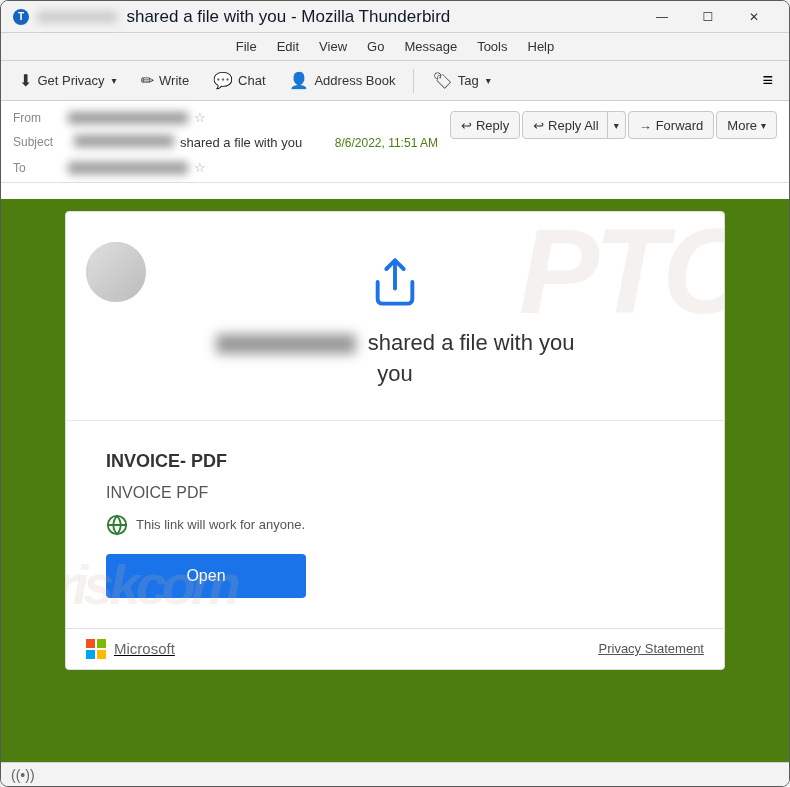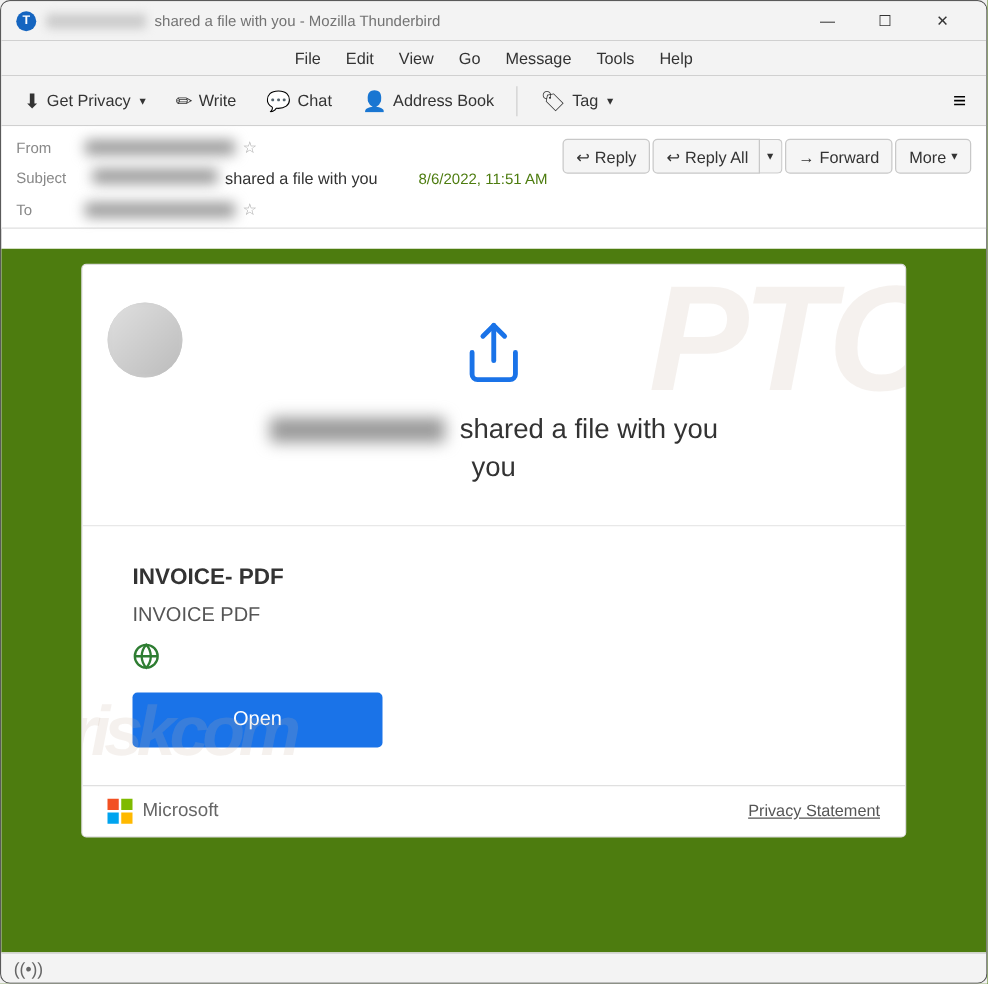--- a/index.html
+++ b/index.html
@@ -42,22 +42,22 @@
       border-radius: 50%;
       display: flex;
       align-items: center;
       justify-content: center;
       font-size: 10px;
       color: white;
       font-weight: bold;
     }
     .title-bar-text {
       flex: 1;
-      font-size: 12px;
-      color: #737373;
+      font-size: 17px;
+      color: #0f172a;
     }
     .title-bar-text .blurred {
       display: inline-block;
       background: #ccc;
       border-radius: 3px;
       color: transparent;
       min-width: 80px;
       height: 12px;
       vertical-align: middle;
       filter: blur(4px);
@@ -393,20 +393,21 @@
     }
 
     
     .email-footer {
       background: #fff;
       padding: 10px 20px;
       display: flex;
       align-items: center;
       justify-content: space-between;
       border-top: 1px solid #e0e0e0;
+      text-decoration: underline;
     }
     .ms-logo {
       display: flex;
       align-items: center;
       gap: 8px;
     }
     .ms-grid {
       width: 20px;
       height: 20px;
       display: grid;
@@ -582,20 +583,21 @@
           <div class="file-name-large">INVOICE- PDF</div>
           <div class="file-name-sub">INVOICE PDF</div>
 
           <div class="link-notice">
 
             <svg class="globe-icon" viewBox="0 0 24 24" fill="none" stroke="#2e7d32" stroke-width="2">
               <circle cx="12" cy="12" r="10"></circle>
               <line x1="2" y1="12" x2="22" y2="12"></line>
               <path d="M12 2a15.3 15.3 0 0 1 4 10 15.3 15.3 0 0 1-4 10 15.3 15.3 0 0 1-4-10 15.3 15.3 0 0 1 4-10z"></path>
             </svg>
+            <span>This link will work for anyone.</span>
           </div>
 
           <button class="open-btn">Open</button>
         </div>
 
         <div class="email-footer">
           <div class="ms-logo">
             <div class="ms-grid">
               <div class="ms-grid-cell"></div>
               <div class="ms-grid-cell"></div>

